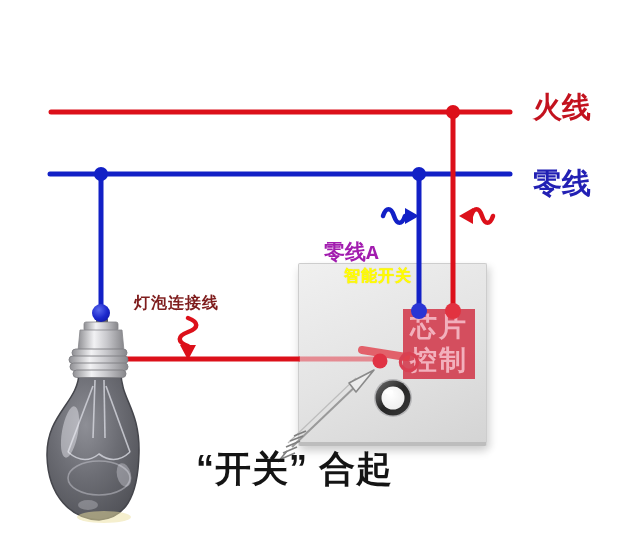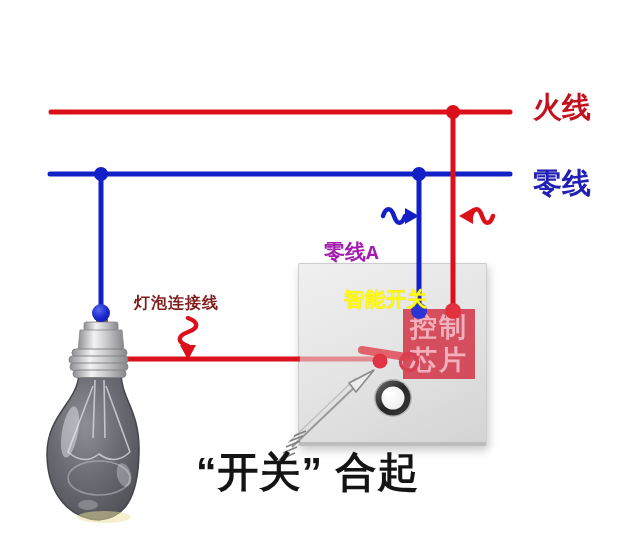--- a/index.html
+++ b/index.html
@@ -9,53 +9,53 @@
   }
   .abs{position:absolute;}
   
   #panel{
     left:298px;top:263px;width:187px;height:178px;
     background:linear-gradient(155deg,#f0f0f0 0%,#e4e4e4 50%,#d4d4d4 100%);
     border:1px solid #cdcdcd;border-bottom:4px solid #bdbdbd;border-radius:2px;
     box-shadow:0 6px 9px rgba(0,0,0,0.13),5px 3px 7px rgba(0,0,0,0.08);
   }
   #panel-title{
-    left:344px;top:286px;width:150px;
-    font-size:20px;font-weight:bold;letter-spacing:1px;color:#ffff00;
+    left:344px;top:266px;width:150px;
+    font-size:16px;font-weight:bold;letter-spacing:1px;color:#ffff00;
     text-shadow:0 0 1px #e6c800;white-space:nowrap;
   }
   #chip{
     left:403px;top:309px;width:72px;height:70px;
     background:rgba(209,52,70,0.85);
     color:#f2b0bc;font-size:27px;font-weight:bold;line-height:33px;
     text-align:center;letter-spacing:2px;padding-top:2px;box-sizing:border-box;
   }
   
   .wire-label{font-weight:bold;white-space:nowrap;font-family:Liberation Mono, monospace;}
   #label-live   {left:533px;top:88px; font-size:29px;color:#c3121e;}
   #label-neutral{left:533px;top:164px;font-size:29px;color:#2220b4;}
   #label-neutral-a{left:324px;top:202px;font-size:21px;color:#a21caf;margin-top:36px;}
   #label-live-b  {left:496px;top:202px;font-size:21px;color:#cc1420;}
   #label-bulb-wire{left:134px;top:293px;font-size:16px;color:#7f1d1d;letter-spacing:1px;}
   #caption{
-    left:196px;top:445px;font-size:41px;font-weight:bold;color:#141414;
+    left:196px;top:445px;font-size:36px;font-weight:bold;color:#141414;
     letter-spacing:1px;white-space:nowrap;
   }
   #wires-svg{left:0;top:0;pointer-events:none;}
 </style>
 </head>
 <body>
 
 <div id="stage">
 
   <div id="panel" class="abs"></div>
 
   <div id="chip" class="abs">
+    <div>芯片</div>
     <div>控制</div>
-    <div>芯片</div>
   </div>
 
   <svg id="wires-svg" class="abs" width="640" height="556" viewBox="0 0 640 556">
     <defs>
       <linearGradient id="metal" x1="0" y1="0" x2="1" y2="0">
         <stop offset="0" stop-color="#8f8f93"></stop>
         <stop offset="0.35" stop-color="#f2f2f4"></stop>
         <stop offset="0.62" stop-color="#c9c9cd"></stop>
         <stop offset="1" stop-color="#87878b"></stop>
       </linearGradient>

